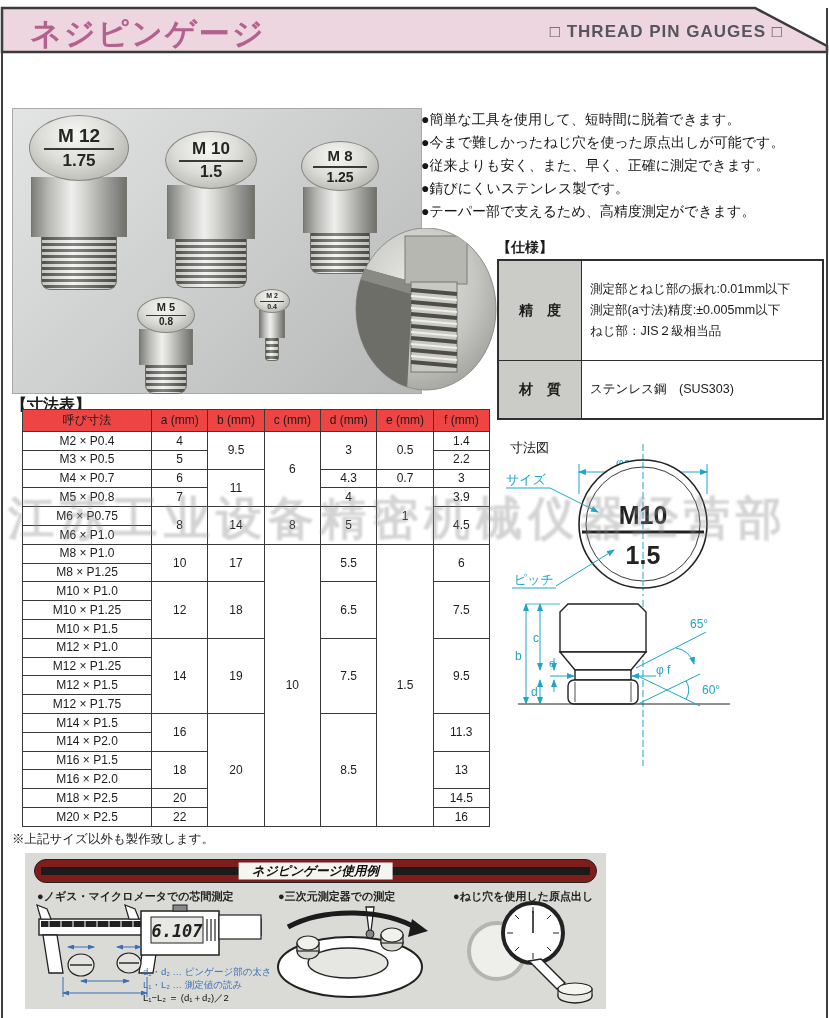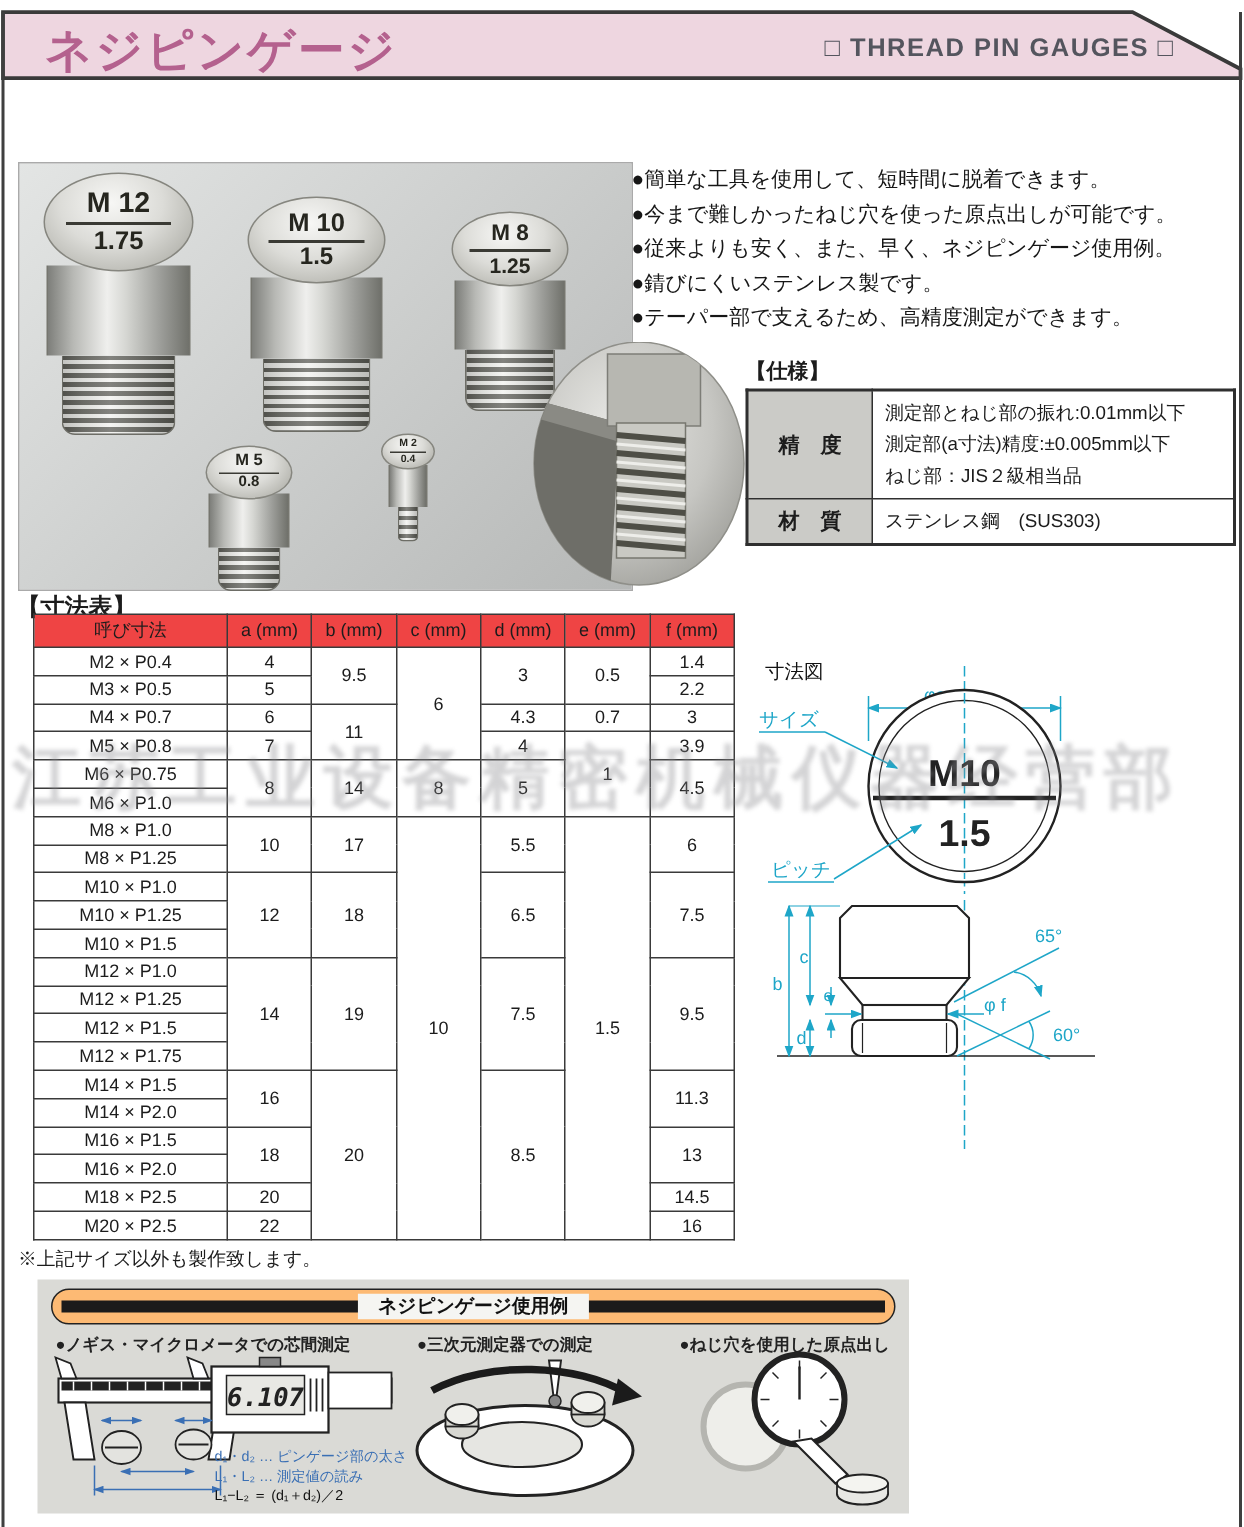--- a/index.html
+++ b/index.html
@@ -40,21 +40,21 @@
   .feature-list{position:absolute;left:421px;top:108px;width:345px;margin:0;padding:0;
                 list-style:none;z-index:1;}
   .feature-list li{font-size:14px;line-height:23px;color:#161616;font-weight:500;white-space:nowrap;}
 
   
   .spec-label{position:absolute;left:497px;top:239px;font-size:14px;font-weight:700;z-index:1;}
   .spec-table{position:absolute;left:497px;top:259px;width:327px;border-collapse:collapse;z-index:1;
               border:2px solid #2f2f2f;}
   .spec-table td{border:1.5px solid #2f2f2f;vertical-align:middle;}
   .spec-name{width:80px;background:#cbcbc7;text-align:center;font-weight:700;font-size:14px;}
-  .spec-val{padding:4px 8px;font-size:12.5px;}
+  .spec-val{padding:18px 8px;font-size:12.5px;}
   .spec-val div{line-height:21px;white-space:nowrap;}
 
   
   .dim-label{position:absolute;left:11px;top:395px;font-size:16px;font-weight:700;z-index:1;}
   .dim-table{position:absolute;left:22px;top:409px;width:468px;border-collapse:collapse;
              table-layout:fixed;z-index:1;}
   .dim-table th,.dim-table td{border:1.2px solid #3a3a3a;text-align:center;font-size:12px;
              padding:0;height:17.8px;line-height:1.05;background:#fff;}
   .dim-table th{background:#ef4444;font-weight:500;height:21px;}
   .dim-table .name-col{width:128px;}
@@ -65,21 +65,21 @@
   #diagram text{font-family:"Liberation Sans",sans-serif;}
 
   
   .watermark-center{position:absolute;left:8px;top:488px;width:829px;z-index:6;
       font-size:46px;font-weight:700;letter-spacing:6px;color:#8e8e92;opacity:.38;
       filter:blur(1.3px);white-space:nowrap;pointer-events:none;}
 
   
   .usage-box{position:absolute;left:25px;top:853px;width:581px;height:156px;background:#dadad6;z-index:1;}
   .usage-banner{position:absolute;left:9px;top:6px;right:9px;height:22px;border:1.5px solid #222;
-      border-radius:12px;background:#fdba74;}
+      border-radius:12px;background:#7f1d1d;font-style:italic;}
   .usage-banner .bar{position:absolute;left:6px;right:6px;top:50%;height:8px;margin-top:-4px;background:#1b1b1b;}
   .usage-banner .label{position:absolute;left:50%;top:50%;transform:translate(-50%,-50%);
       background:#f5f5f2;padding:0 14px;font-size:12.5px;font-weight:700;color:#111;white-space:nowrap;}
   .usage-h{position:absolute;top:36px;font-size:11px;font-weight:700;color:#222;white-space:nowrap;}
   .usage-h0{left:12px;}
   .usage-h1{left:253px;}
   .usage-h2{left:428px;}
   .ill{position:absolute;}
   #ill1{left:8px;top:50px;}
   #ill2{left:245px;top:52px;}
@@ -181,21 +181,21 @@
           <line x1="56" y1="104" x2="102" y2="108"></line>
         <line x1="56" y1="116" x2="102" y2="120"></line>
           <line x1="56" y1="128" x2="102" y2="132"></line>
       </g>
     </g>
   </svg>
 
   <ul class="feature-list">
       <li>●簡単な工具を使用して、短時間に脱着できます。</li>
       <li>●今まで難しかったねじ穴を使った原点出しが可能です。</li>
-      <li>●従来よりも安く、また、早く、ネジピンゲージ使用例。</li>
+      <li>●従来よりも安く、また、早く、正確に測定できます。</li>
       <li>●錆びにくいステンレス製です。</li>
       <li>●テーパー部で支えるため、高精度測定ができます。</li>
     </ul>
 
   <div class="spec-label">【仕様】</div>
   <table class="spec-table">
       <tbody>
         <tr>
           <td class="spec-name">精　度</td>
           <td class="spec-val">

